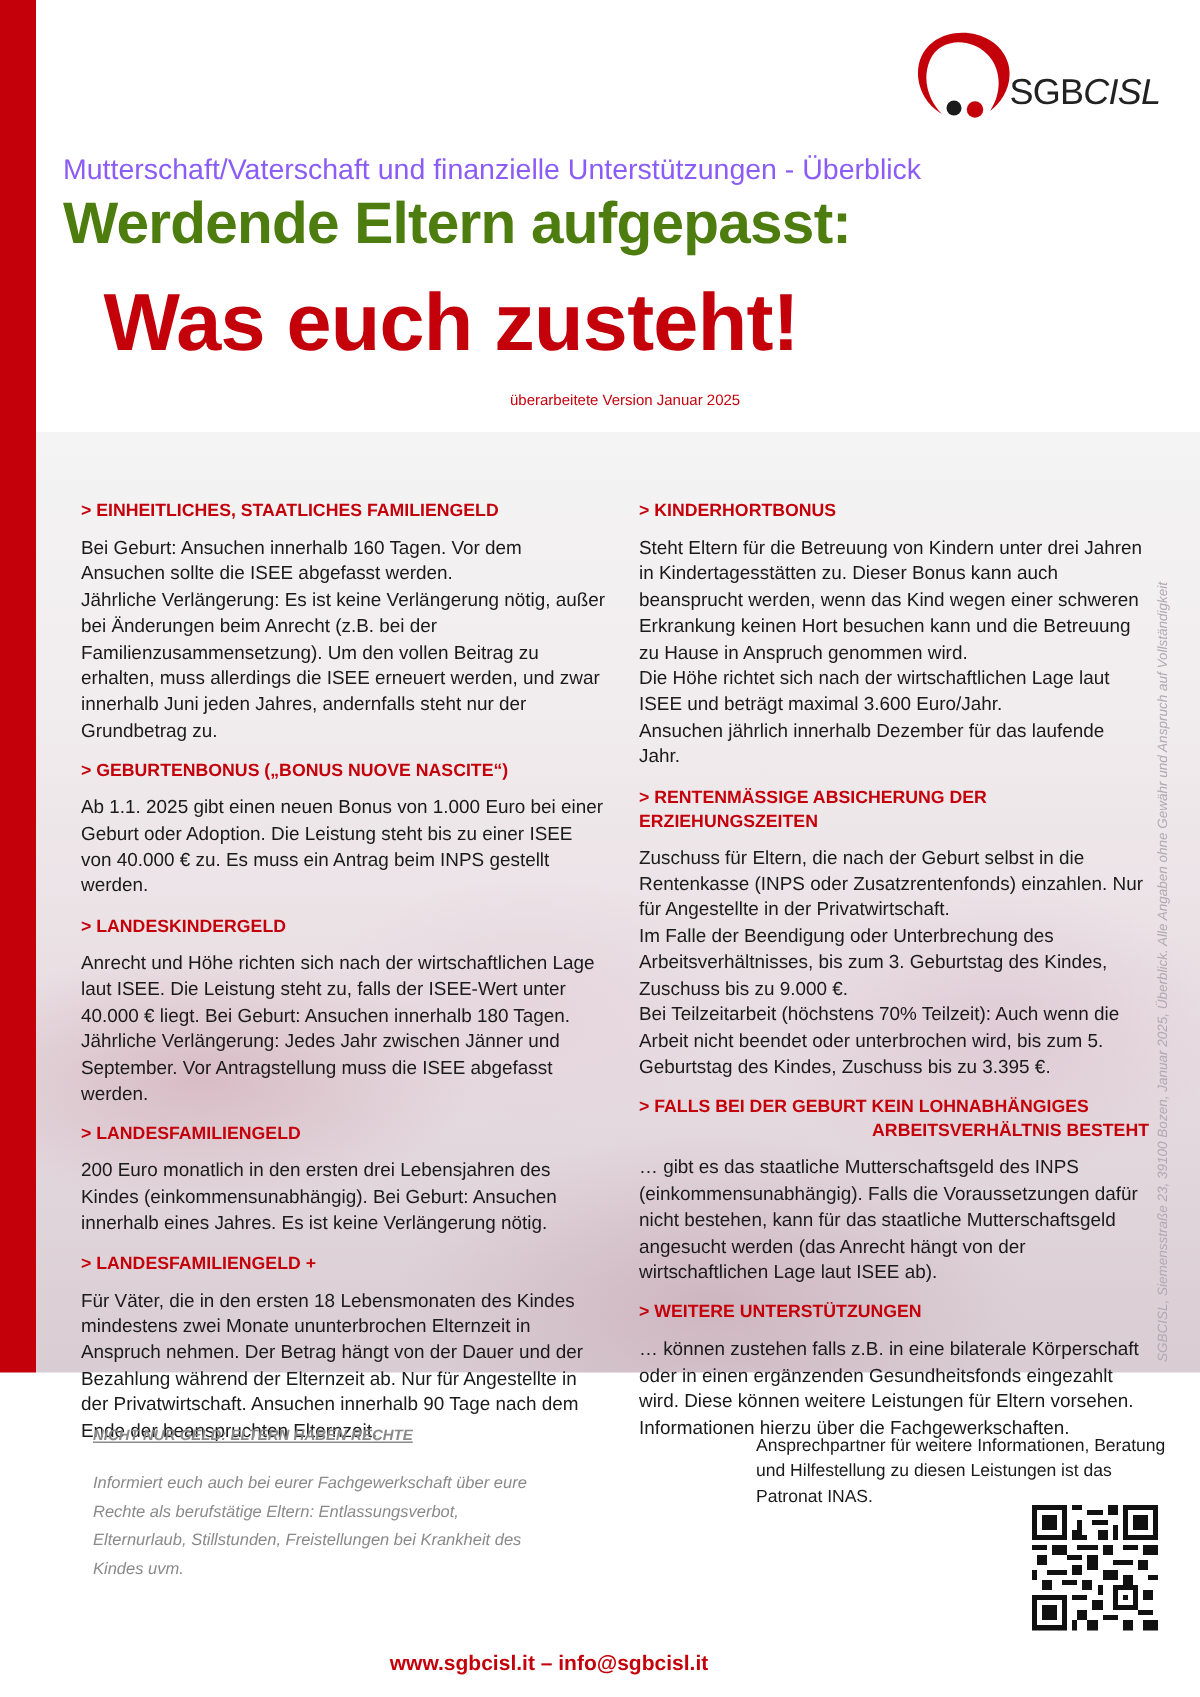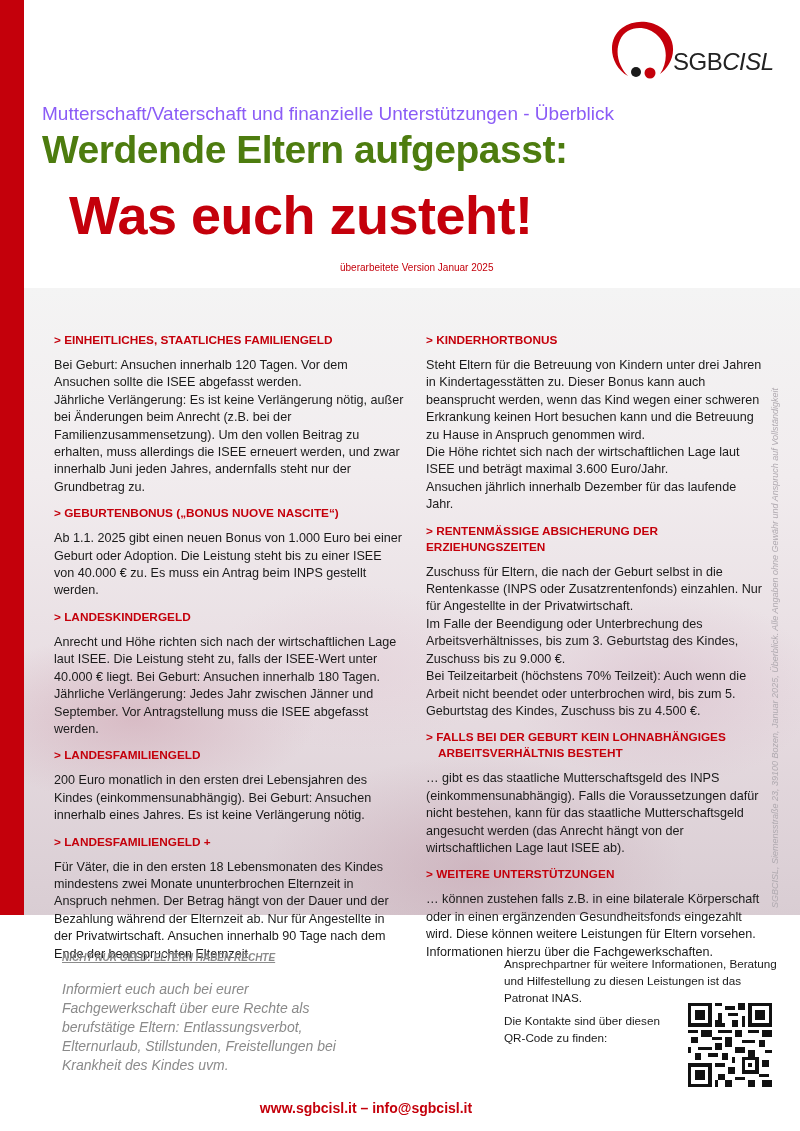--- a/index.html
+++ b/index.html
@@ -24,32 +24,32 @@
       radial-gradient(ellipse 300px 160px at 450px 580px, rgba(190,150,165,0.45), transparent 70%),
       radial-gradient(ellipse 220px 140px at 640px 400px, rgba(215,185,200,0.5), transparent 70%),
       radial-gradient(ellipse 200px 120px at 330px 380px, rgba(225,200,210,0.4), transparent 70%),
       linear-gradient(180deg, #f4f4f4 0%, #f1ecee 30%, #e7dce1 65%, #d9cdd3 100%);
   }
 
   .col { position: absolute; top: 312px; font-size: 12.6px; line-height: 17.4px; color: #1a1a1a; margin-top: 20px; }
   .col-left { left: 54px; width: 350px; }
   .col-right { left: 426px; width: 340px; }
   .sec-head { font-weight: bold; color: #c4000b; font-size: 11.8px; margin-bottom: 9px; line-height: 16px; }
-  .sec-head .indent { display: block; padding-left: 12px; }
+  .sec-head .indent { display: block; padding-left: 12px; text-align: right; }
   .sec-body { margin-bottom: 9px; }
   .sec-body p { }
 
   .side-note {
     position: absolute; left: 770px; top: 908px; transform-origin: 0 0; transform: rotate(-90deg);
     font-size: 9px; font-style: italic; color: #b0aab0; white-space: nowrap;
   }
 
   .rights { position: absolute; left: 62px; top: 952px; width: 300px; color: #8a8a8a; font-style: italic; }
   .rights-head { font-size: 10px; font-weight: bold; text-decoration: underline; margin-bottom: 14px; }
-  .rights-body { font-size: 14px; line-height: 19px; margin-top: 17px; }
+  .rights-body { font-size: 11px; line-height: 19px; margin-top: 17px; }
 
   .contact { position: absolute; left: 504px; top: 955px; width: 280px; font-size: 11.7px; line-height: 17px; color: #1a1a1a; }
   .contact-intro { margin-bottom: 6px; }
   .contact-qr-text { width: 160px; }
   .qr { position: absolute; left: 688px; top: 1003px; width: 84px; height: 84px; }
 
   .footer { position: absolute; left: 0; top: 1100px; width: 732px; text-align: center; font-size: 14px; font-weight: bold; color: #c4000b; }
 </style>
 </head>
 <body>
@@ -69,21 +69,21 @@
 <h1 class="title1">Werdende Eltern aufgepasst:</h1>
 <h1 class="title2">Was euch zusteht!</h1>
 <div class="version">überarbeitete Version Januar 2025</div>
 
 <div class="photo-area"></div>
 
 <div class="col col-left">
   <div>
     <div class="sec-head">&gt; EINHEITLICHES, STAATLICHES FAMILIENGELD</div>
     <div class="sec-body">
-      <p>Bei Geburt: Ansuchen innerhalb 120 Tagen. Vor dem Ansuchen sollte die ISEE abgefasst werden.</p>
+      <p>Bei Geburt: Ansuchen innerhalb 160 Tagen. Vor dem Ansuchen sollte die ISEE abgefasst werden.</p>
       <p>Jährliche Verlängerung: Es ist keine Verlängerung nötig, außer bei Änderungen beim Anrecht (z.B. bei der Familienzusammensetzung). Um den vollen Beitrag zu erhalten, muss allerdings die ISEE erneuert werden, und zwar innerhalb Juni jeden Jahres, andernfalls steht nur der Grundbetrag zu.</p>
     </div>
   </div>
   <div>
     <div class="sec-head">&gt; GEBURTENBONUS („BONUS NUOVE NASCITE“)</div>
     <div class="sec-body">
       <p>Ab 1.1. 2025 gibt einen neuen Bonus von 1.000 Euro bei einer Geburt oder Adoption. Die Leistung steht bis zu einer ISEE von 40.000 € zu. Es muss ein Antrag beim INPS gestellt werden.</p>
     </div>
   </div>
   <div>
@@ -114,21 +114,21 @@
       <p>Steht Eltern für die Betreuung von Kindern unter drei Jahren in Kindertagesstätten zu. Dieser Bonus kann auch beansprucht werden, wenn das Kind wegen einer schweren Erkrankung keinen Hort besuchen kann und die Betreuung zu Hause in Anspruch genommen wird.</p>
       <p>Die Höhe richtet sich nach der wirtschaftlichen Lage laut ISEE und beträgt maximal 3.600 Euro/Jahr.</p>
       <p>Ansuchen jährlich innerhalb Dezember für das laufende Jahr.</p>
     </div>
   </div>
   <div>
     <div class="sec-head">&gt; RENTENMÄSSIGE ABSICHERUNG DER ERZIEHUNGSZEITEN</div>
     <div class="sec-body">
       <p>Zuschuss für Eltern, die nach der Geburt selbst in die Rentenkasse (INPS oder Zusatzrentenfonds) einzahlen. Nur für Angestellte in der Privatwirtschaft.</p>
       <p>Im Falle der Beendigung oder Unterbrechung des Arbeitsverhältnisses, bis zum 3. Geburtstag des Kindes, Zuschuss bis zu 9.000 €.</p>
-      <p>Bei Teilzeitarbeit (höchstens 70% Teilzeit): Auch wenn die Arbeit nicht beendet oder unterbrochen wird, bis zum 5. Geburtstag des Kindes, Zuschuss bis zu 4.500 €.</p>
+      <p>Bei Teilzeitarbeit (höchstens 70% Teilzeit): Auch wenn die Arbeit nicht beendet oder unterbrochen wird, bis zum 5. Geburtstag des Kindes, Zuschuss bis zu 3.395 €.</p>
     </div>
   </div>
   <div>
     <div class="sec-head">
       <span>&gt; FALLS BEI DER GEBURT KEIN LOHNABHÄNGIGES</span>
       <span class="indent">ARBEITSVERHÄLTNIS BESTEHT</span>
     </div>
     <div class="sec-body">
       <p>… gibt es das staatliche Mutterschaftsgeld des INPS (einkommensunabhängig). Falls die Voraussetzungen dafür nicht bestehen, kann für das staatliche Mutterschaftsgeld angesucht werden (das Anrecht hängt von der wirtschaftlichen Lage laut ISEE ab).</p>
     </div>
@@ -143,21 +143,20 @@
 
 <div class="side-note">SGBCISL, Siemensstraße 23, 39100 Bozen, Januar 2025, Überblick. Alle Angaben ohne Gewähr und Anspruch auf Vollständigkeit</div>
 
 <div class="rights">
   <div class="rights-head">NICHT NUR GELD: ELTERN HABEN RECHTE</div>
   <div class="rights-body">Informiert euch auch bei eurer Fachgewerkschaft über eure Rechte als berufstätige Eltern: Entlassungsverbot, Elternurlaub, Stillstunden, Freistellungen bei Krankheit des Kindes uvm.</div>
 </div>
 
 <div class="contact">
   <div class="contact-intro">Ansprechpartner für weitere Informationen, Beratung und Hilfestellung zu diesen Leistungen ist das Patronat INAS.</div>
-  <div class="contact-qr-text">Die Kontakte sind über diesen QR-Code zu finden:</div>
 </div>
 
 <svg class="qr" viewBox="0 0 25 25" shape-rendering="crispEdges">
   <rect width="25" height="25" fill="#fff"></rect>
   <g fill="#111">
     <rect x="0" y="0" width="7" height="7"></rect>
       <rect x="1" y="1" width="5" height="5" fill="#fff"></rect>
       <rect x="2" y="2" width="3" height="3"></rect>
     <rect x="18" y="0" width="7" height="7"></rect>
       <rect x="19" y="1" width="5" height="5" fill="#fff"></rect>

